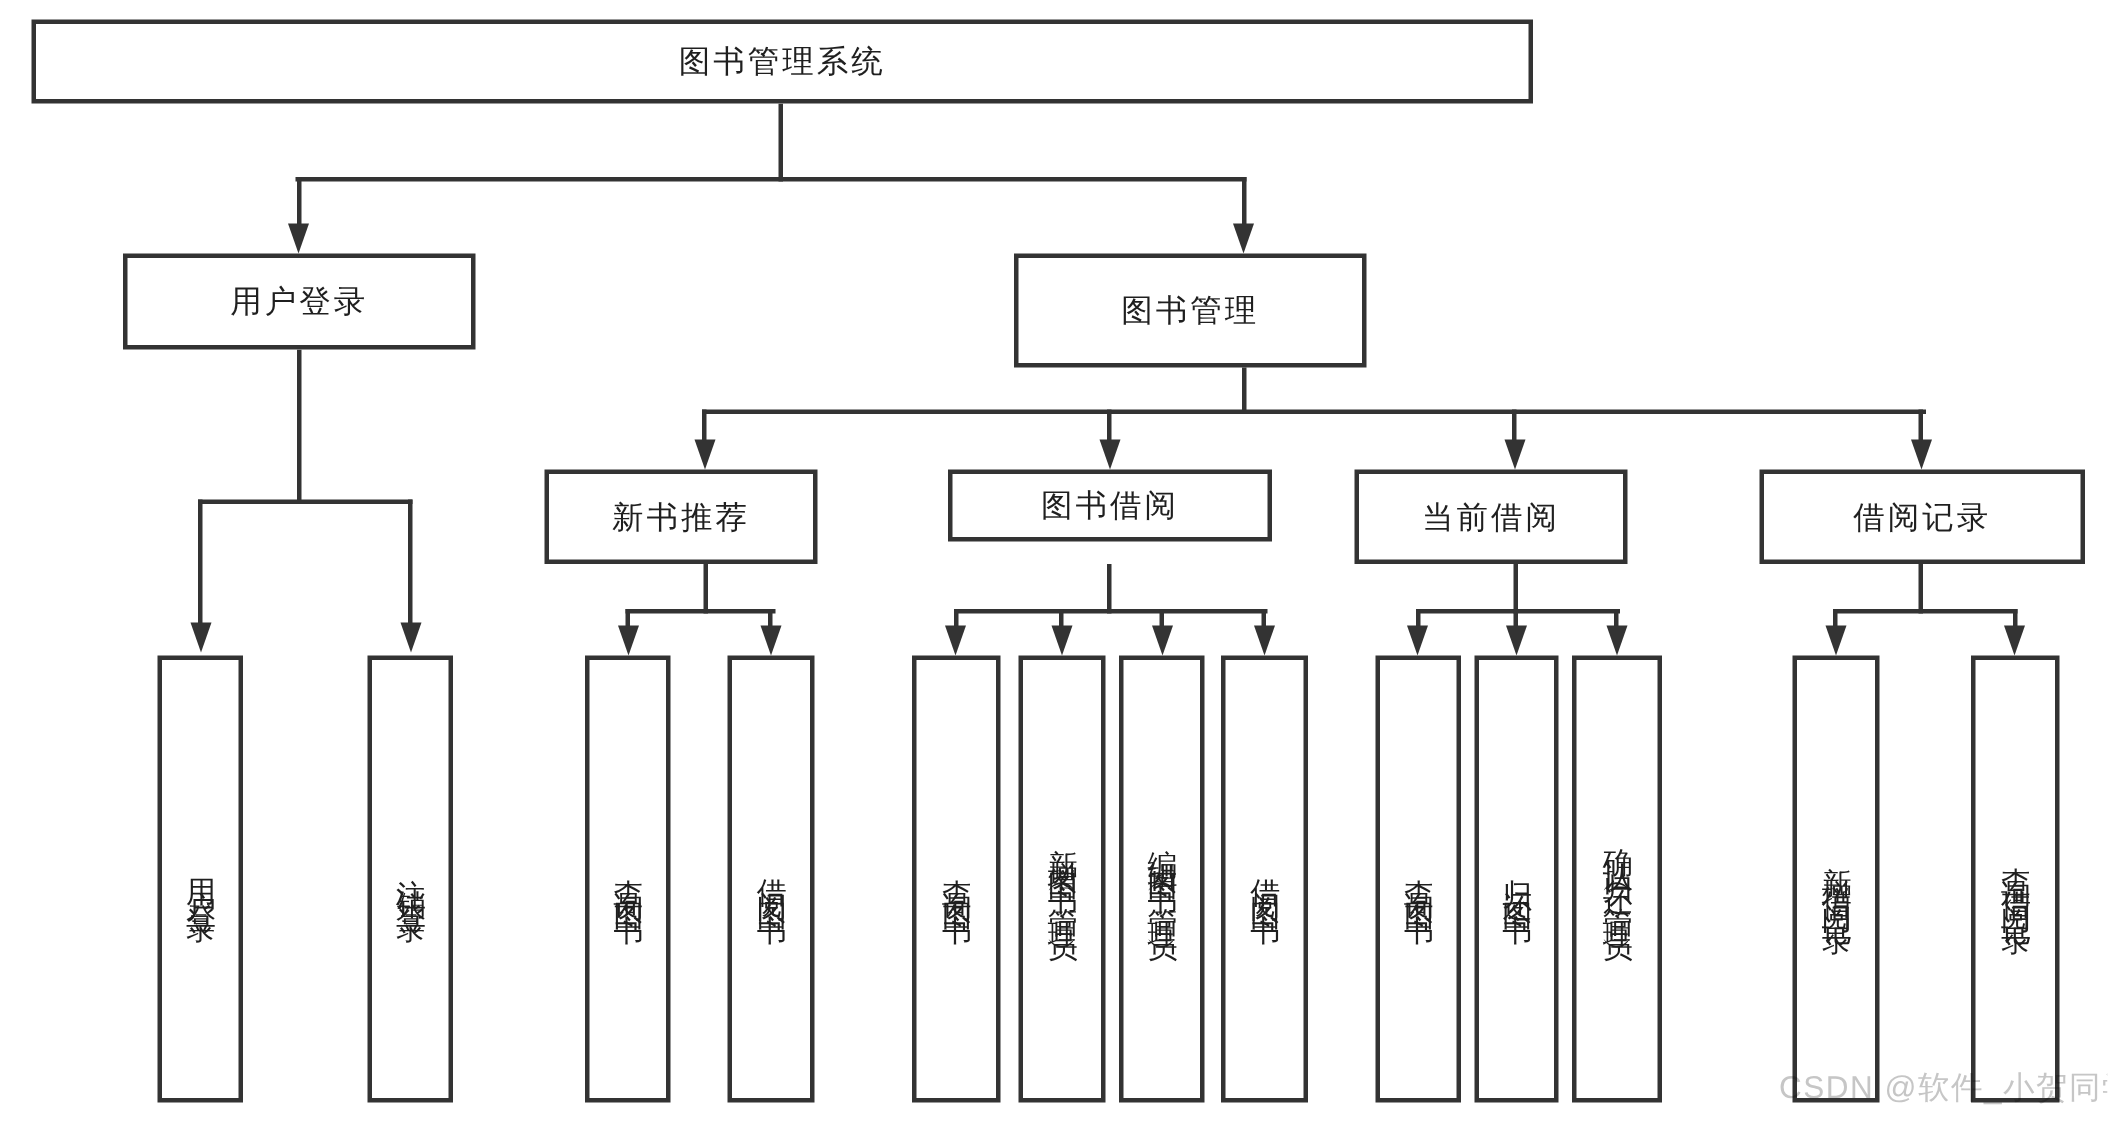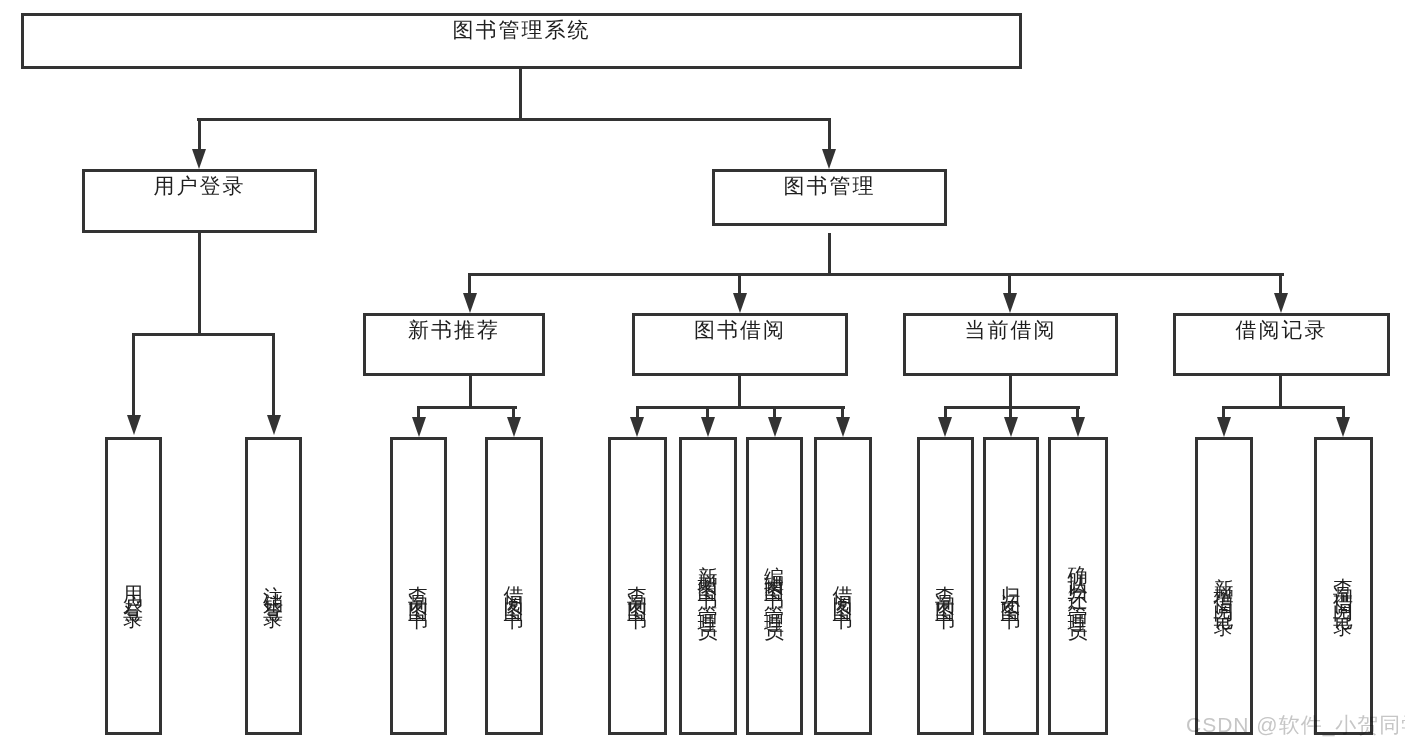--- a/index.html
+++ b/index.html
@@ -9,21 +9,21 @@
     background:#ffffff;
     font-family:"Liberation Sans",sans-serif;
     overflow:hidden;
   }
   
   .node{
     position:absolute;
     box-sizing:border-box;
     border:3px solid #333333;
     background:#ffffff;
-    display:flex;align-items:flex-start;justify-content:center;
+    display:flex;align-items:center;justify-content:center;
     font-size:21px;color:#1f1f1f;letter-spacing:2px;
     z-index:2;
   }
   
   .vnode{
     position:absolute;
     top:437px;height:298px;
     box-sizing:border-box;
     border:3px solid #333333;
     background:#ffffff;
@@ -71,21 +71,21 @@
   <div class="vline" style="left:519px;top:69px;height:52px"></div>
   <div class="hline" style="left:197px;top:118px;width:634px"></div>
   <div class="vline" style="left:198px;top:118px;height:33px"></div>
   <div class="arrow" style="left:192px;top:149px"></div>
   <div class="vline" style="left:828px;top:118px;height:33px"></div>
   <div class="arrow" style="left:822px;top:149px"></div>
 
   <div class="node" style="left:82px;top:169px;width:235px;height:64px">
     <span>用户登录</span>
   </div>
-  <div class="node" style="left:712px;top:169px;width:235px;height:57px">
+  <div class="node" style="left:676px;top:169px;width:235px;height:76px">
     <span>图书管理</span>
   </div>
 
   <div class="vline" style="left:198px;top:233px;height:103px"></div>
   <div class="hline" style="left:132px;top:333px;width:143px"></div>
   <div class="vline" style="left:132px;top:333px;height:84px"></div>
   <div class="arrow" style="left:127px;top:415px"></div>
   <div class="vline" style="left:272px;top:333px;height:84px"></div>
   <div class="arrow" style="left:267px;top:415px"></div>
 
@@ -96,24 +96,24 @@
   <div class="vline" style="left:738px;top:273px;height:22px"></div>
   <div class="arrow" style="left:733px;top:293px"></div>
   <div class="vline" style="left:1008px;top:273px;height:22px"></div>
   <div class="arrow" style="left:1003px;top:293px"></div>
   <div class="vline" style="left:1279px;top:273px;height:22px"></div>
   <div class="arrow" style="left:1274px;top:293px"></div>
 
   <div class="node" style="left:363px;top:313px;width:182px;height:63px">
     <span>新书推荐</span>
   </div>
-  <div class="node" style="left:632px;top:313px;width:216px;height:63px">
+  <div class="node" style="left:632px;top:313px;width:216px;height:48px">
     <span>图书借阅</span>
   </div>
-  <div class="node" style="left:903px;top:313px;width:215px;height:63px">
+  <div class="node" style="left:903px;top:313px;width:182px;height:63px">
     <span>当前借阅</span>
   </div>
   <div class="node" style="left:1173px;top:313px;width:217px;height:63px">
     <span>借阅记录</span>
   </div>
 
   <div class="vline" style="left:469px;top:376px;height:33px"></div>
   <div class="hline" style="left:417px;top:406px;width:100px"></div>
   <div class="vline" style="left:417px;top:406px;height:12px"></div>
   <div class="arrow" style="left:412px;top:417px"></div>

